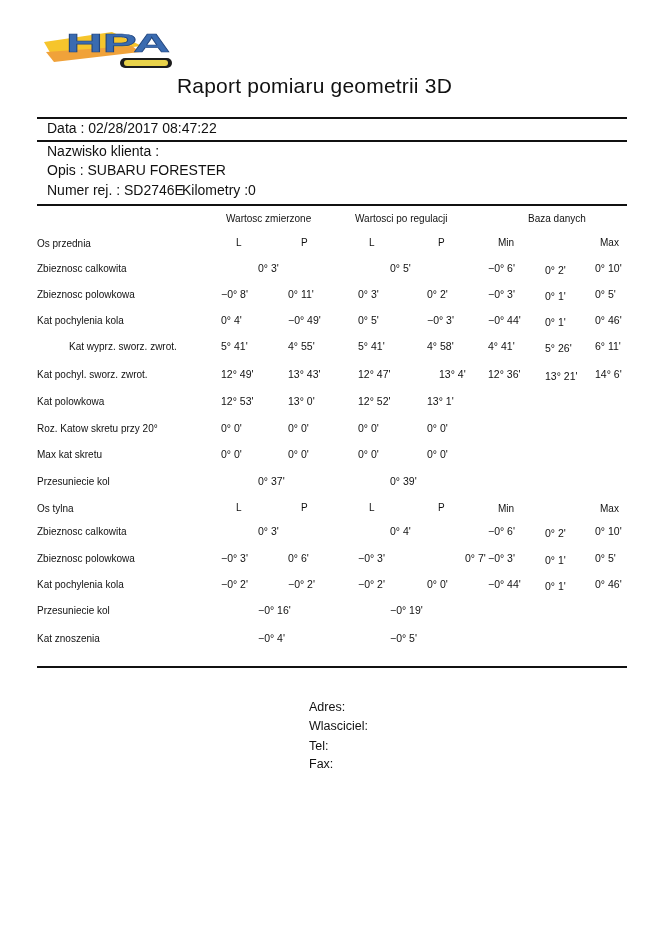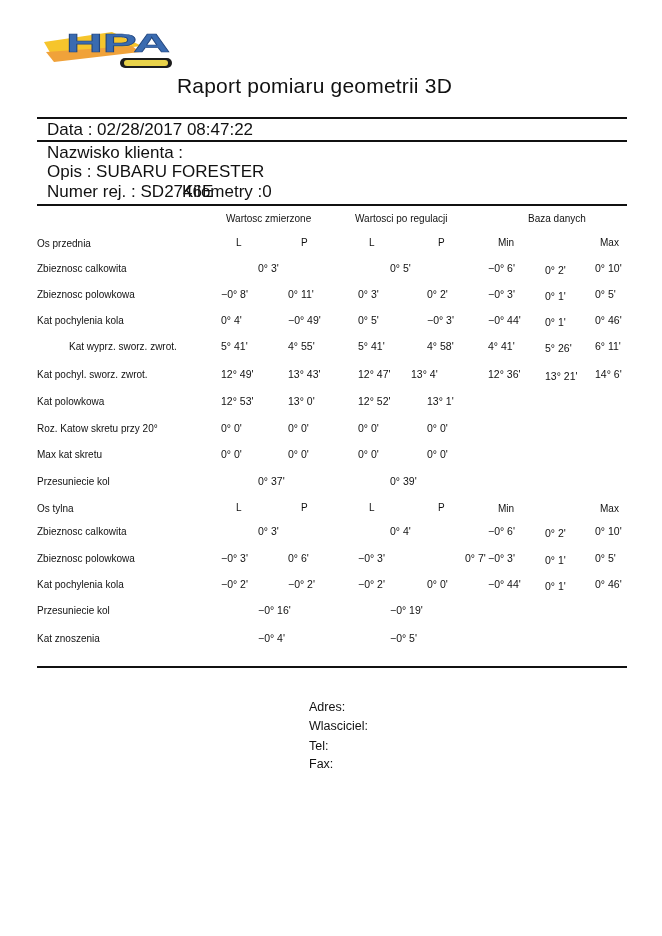--- a/index.html
+++ b/index.html
@@ -2,21 +2,21 @@
 <html><head>
 <meta charset="utf-8">
 <style>
   html, body { margin:0; padding:0; background:#ffffff; }
   body { width:662px; height:936px; position:relative; overflow:hidden;
          font-family:"Liberation Sans", sans-serif; color:#111; }
   .abs { position:absolute; white-space:nowrap; }
   .logo { position:absolute; left:42px; top:26px; width:135px; height:46px; }
   .title { left:177px; top:74px; font-size:21px; color:#111; letter-spacing:0.2px; }
   .hr { position:absolute; left:37px; width:590px; background:#111; }
-  .hdr { font-size:17px; font-weight:normal; }
+  .hdr { font-size:14px; font-weight:normal; }
   .lbl { font-size:10px; left:37px; }
   .colh { font-size:10px; }
   .val { font-size:10.5px; }
   .foot { font-size:12.5px; left:309px; }
 </style>
 </head>
 <body>
 
 <svg class="logo" viewBox="0 0 135 46">
   <polygon points="2,16 70,6 100,20 10,30" fill="#f6c52c"></polygon>
@@ -77,21 +77,21 @@
     <div class="abs val" style="left: 288px; top: 340px;">4°  55'</div>
     <div class="abs val" style="left: 358px; top: 340px;">5°  41'</div>
     <div class="abs val" style="left: 427px; top: 340px;">4°  58'</div>
     <div class="abs val" style="left: 488px; top: 340px;">4°  41'</div>
     <div class="abs val" style="left: 545px; top: 342px;">5°  26'</div>
     <div class="abs val" style="left: 595px; top: 340px;">6°  11'</div>
     <div class="abs lbl" style="left: 37px; top: 369px;">Kat pochyl. sworz. zwrot.</div>
     <div class="abs val" style="left: 221px; top: 368px;">12°  49'</div>
     <div class="abs val" style="left: 288px; top: 368px;">13°  43'</div>
     <div class="abs val" style="left: 358px; top: 368px;">12°  47'</div>
-    <div class="abs val" style="left: 411px; top: 368px; text-align: right;">13°  4'</div>
+    <div class="abs val" style="left: 439px; top: 368px; text-align: right;">13°  4'</div>
     <div class="abs val" style="left: 488px; top: 368px;">12°  36'</div>
     <div class="abs val" style="left: 545px; top: 370px;">13°  21'</div>
     <div class="abs val" style="left: 595px; top: 368px;">14°  6'</div>
     <div class="abs lbl" style="left: 37px; top: 396px;">Kat polowkowa</div>
     <div class="abs val" style="left: 221px; top: 395px;">12°  53'</div>
     <div class="abs val" style="left: 288px; top: 395px;">13°  0'</div>
     <div class="abs val" style="left: 358px; top: 395px;">12°  52'</div>
     <div class="abs val" style="left: 427px; top: 395px;">13°  1'</div>
     <div class="abs lbl" style="left: 37px; top: 423px;">Roz. Katow skretu przy 20°</div>
     <div class="abs val" style="left: 221px; top: 422px;">0°  0'</div>

